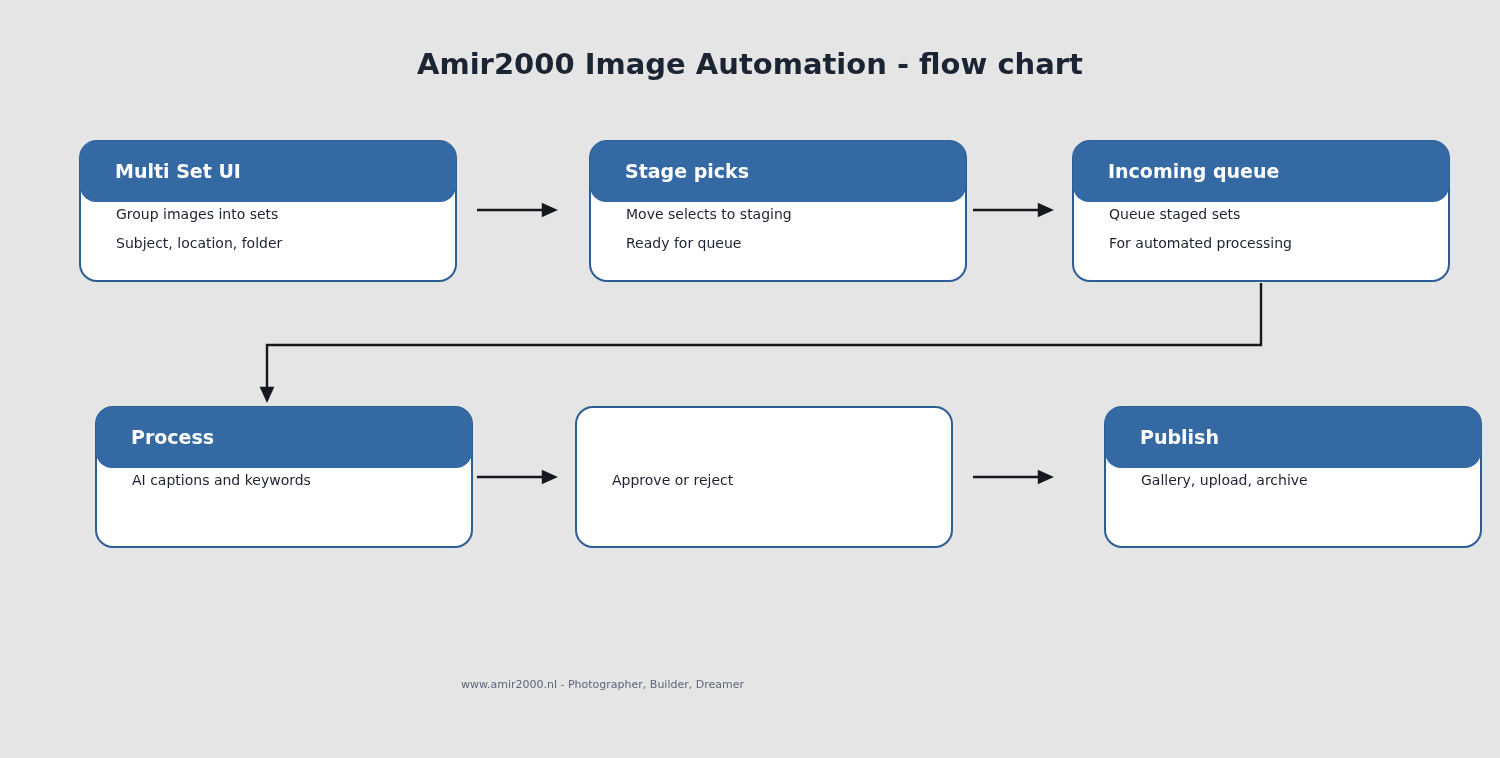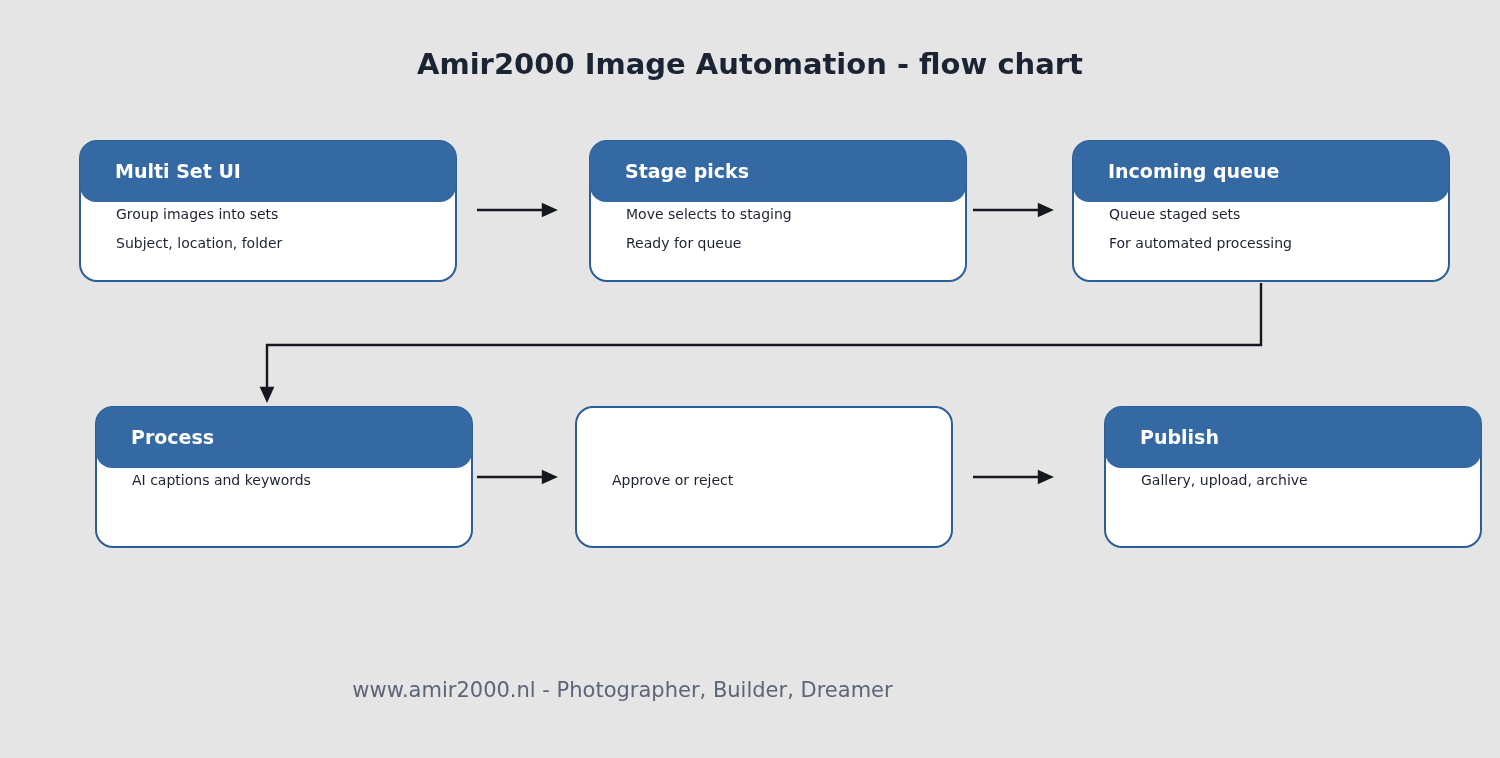--- a/index.html
+++ b/index.html
@@ -64,23 +64,22 @@
     line-height: 22px;
     margin-bottom: 7px;
     color: #1c2230;
   }
   .footer-note {
     position: absolute;
     left: 0;
     top: 678px;
     width: 1205px;
     text-align: center;
-    font-size: 21px;
+    font-size: 11px;
     color: #5b6679;
-    padding-left: 20px;
   }
   svg.connectors {
     position: absolute;
     inset: 0;
     pointer-events: none;
   }
 </style>
 </head>
 <body>
 

